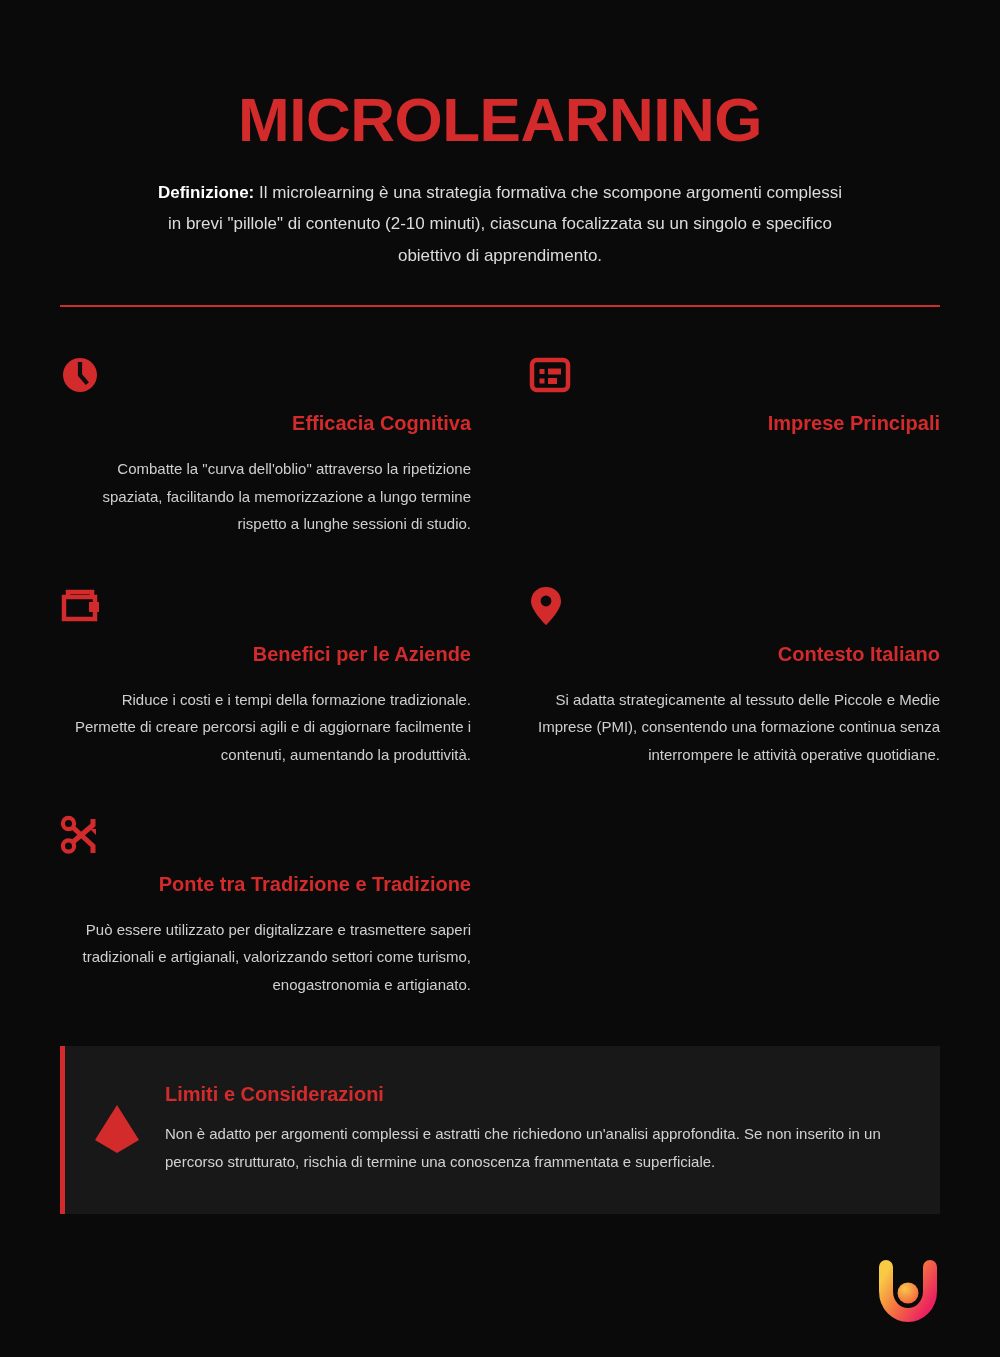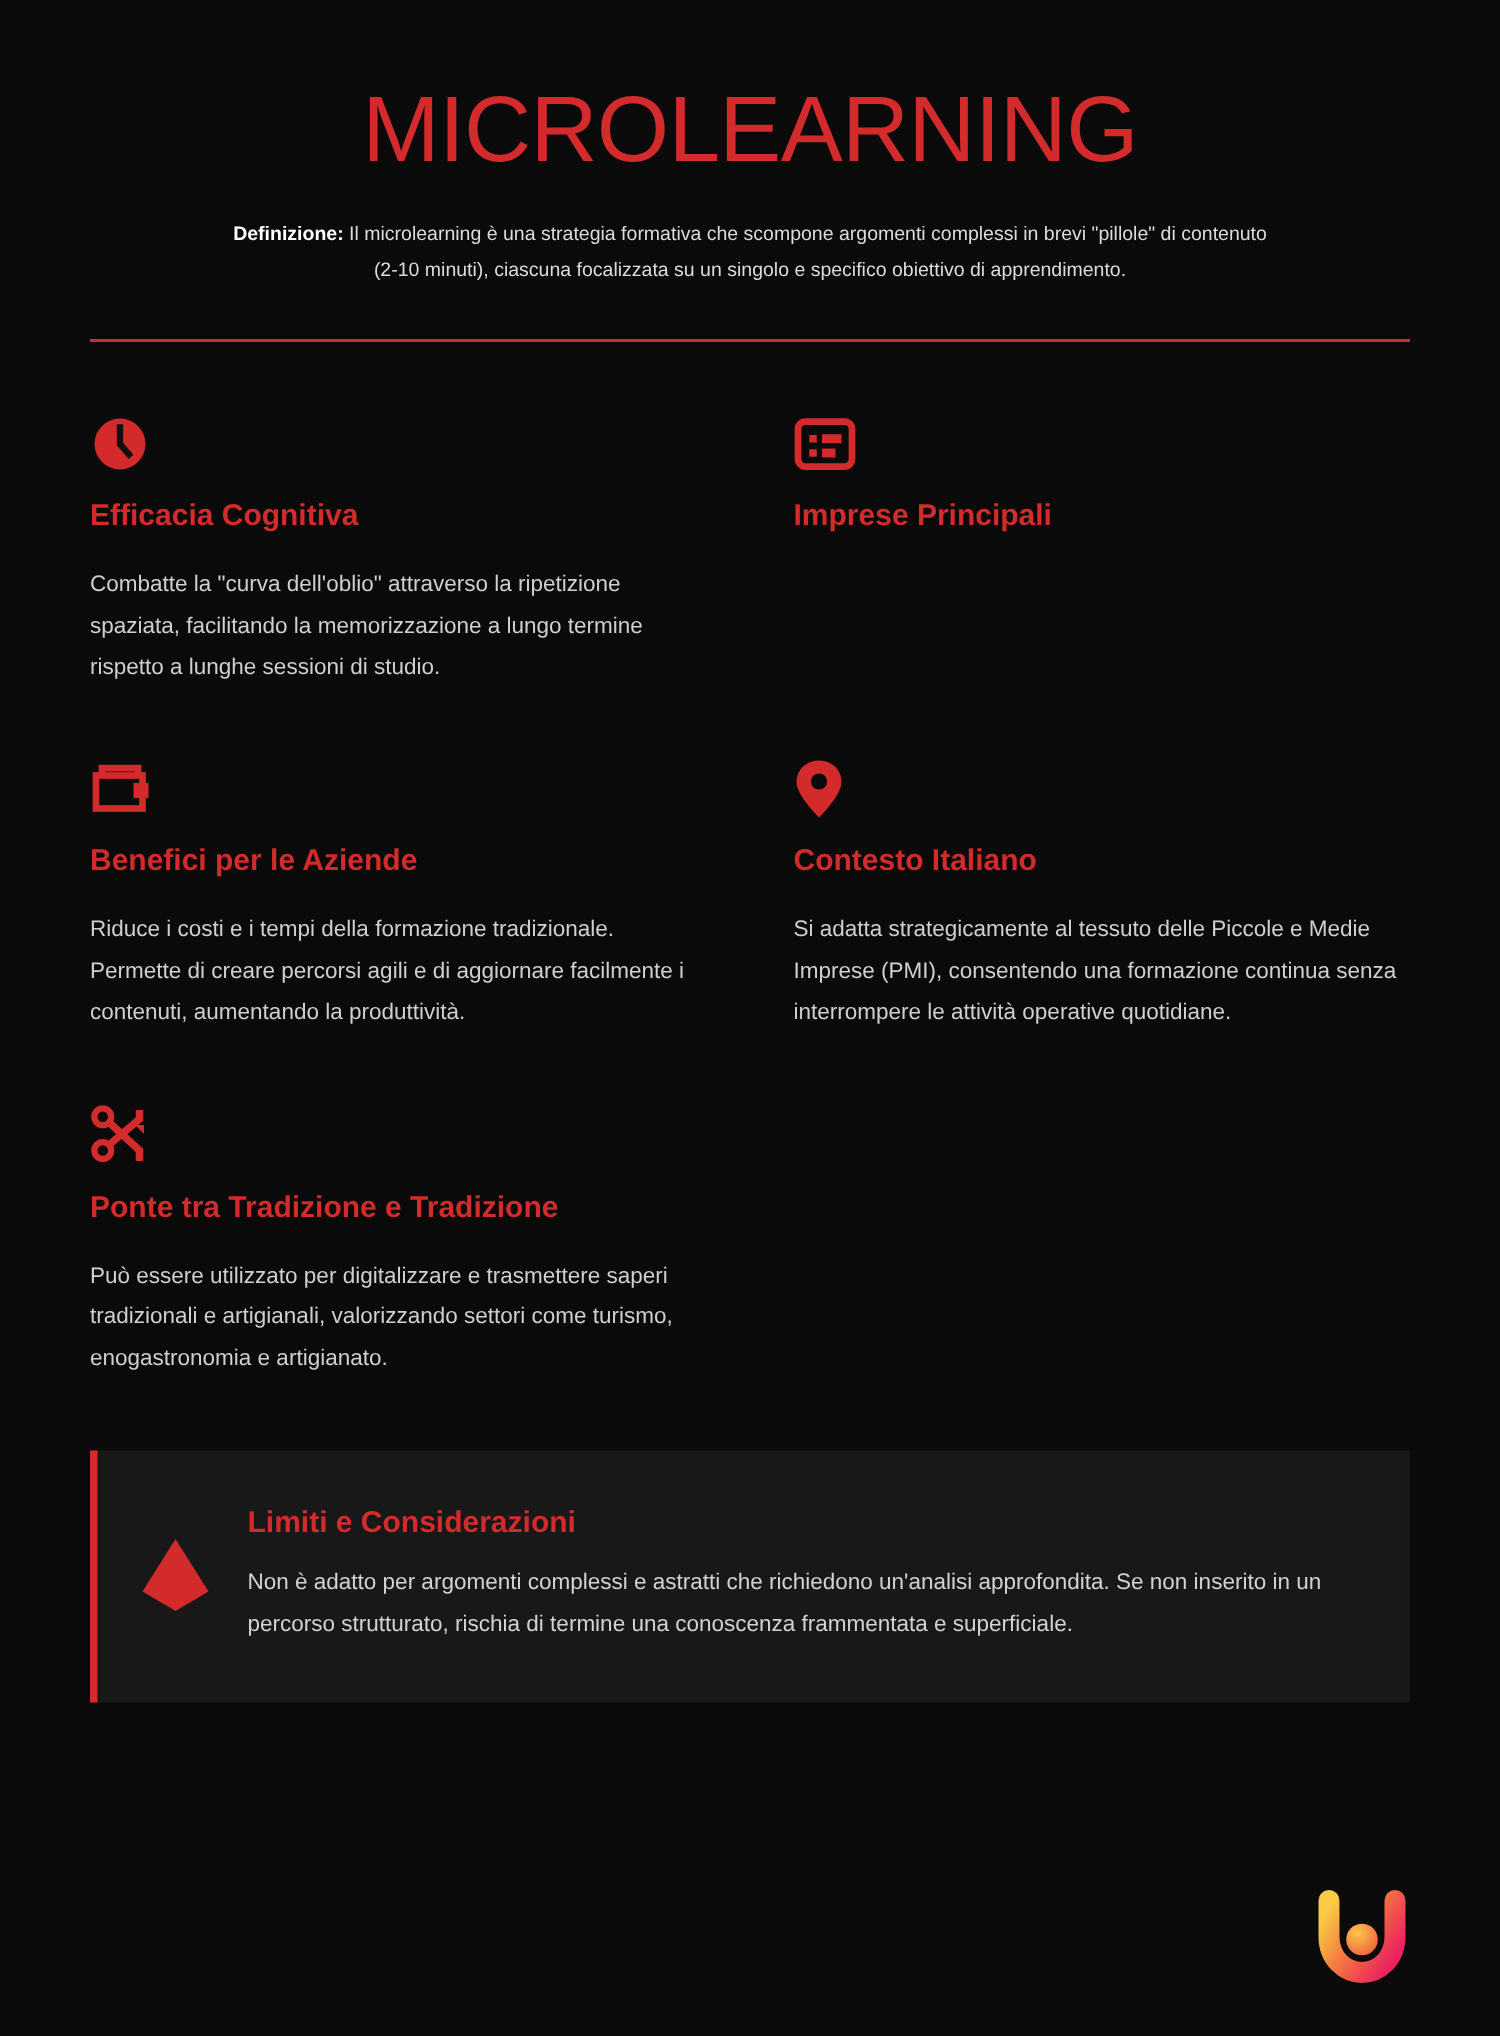--- a/index.html
+++ b/index.html
@@ -21,32 +21,33 @@
   }
 
   
   .header {
     padding: 56px 60px 0 60px;
     text-align: center;
   }
 
   .title {
     font-size: 62px;
-    font-weight: 400;
+    font-weight: 700;
     letter-spacing: -0.5px;
     color: #D32B2B;
     line-height: 1.0;
     text-transform: uppercase;
     font-family: "Liberation Sans", sans-serif;
+    margin-top: 33px;
   }
 
   .subtitle {
     margin: 26px auto 0 auto;
     max-width: 700px;
-    font-size: 13px;
+    font-size: 17px;
     line-height: 1.85;
     color: #dcdcdc;
     font-weight: 400;
   }
   .subtitle .lead {
     font-weight: 700;
     color: #ffffff;
   }
 
   .divider {
@@ -60,20 +61,21 @@
     margin-top: 46px;
     padding: 0 60px;
     display: grid;
     grid-template-columns: 1fr 1fr;
     column-gap: 58px;
     row-gap: 46px;
   }
 
   .card {
     position: relative;
+    text-align: right;
   }
 
   .card-icon {
     height: 44px;
     display: flex;
     align-items: center;
     margin-bottom: 14px;
   }
   .card-icon svg { display: block; }
 

